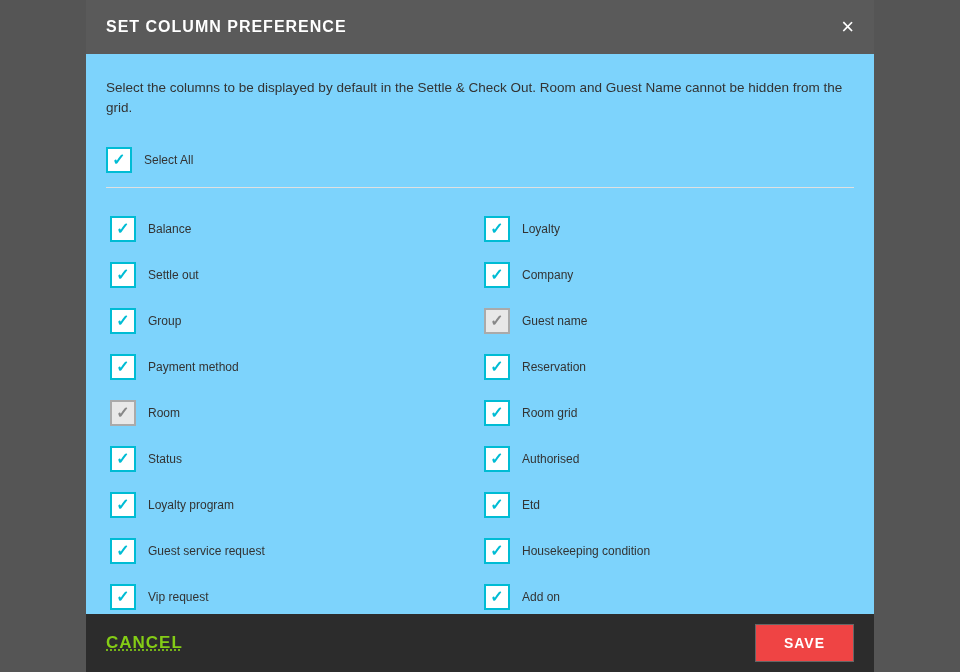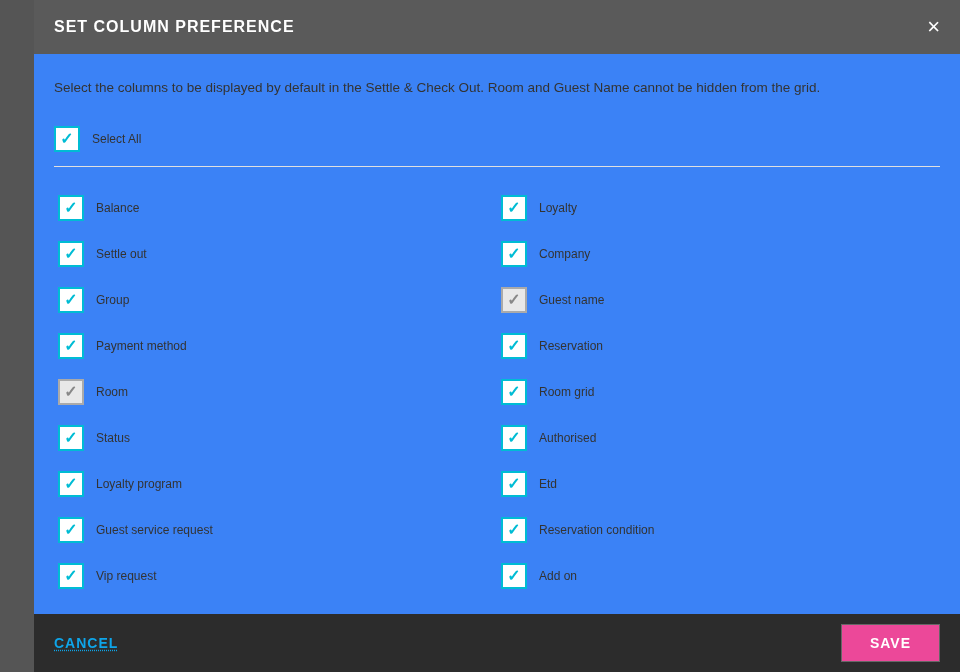--- a/index.html
+++ b/index.html
@@ -7,26 +7,25 @@
       font-family: Arial, sans-serif;
       background: #555;
       display: flex;
       align-items: center;
       justify-content: center;
       width: 960px;
       height: 672px;
       overflow: hidden;
     }
     .modal {
-      width: 960px;
+      width: 788px;
       height: 672px;
       display: flex;
       flex-direction: column;
       background: #fff;
-      margin-left: 34px;
     }
     .modal-header {
       background: #5a5a5a;
       color: #fff;
       padding: 0 20px;
       height: 54px;
       display: flex;
       align-items: center;
       justify-content: space-between;
       flex-shrink: 0;
@@ -42,21 +41,21 @@
       font-size: 22px;
       cursor: pointer;
       background: none;
       border: none;
       line-height: 1;
     }
     .modal-body {
       flex: 1;
       overflow-y: auto;
       padding: 24px 20px 10px 20px;
-      background: #3b82f6;
+      background: #7dd3fc;
     }
     .modal-body::-webkit-scrollbar {
       width: 14px;
     }
     .modal-body::-webkit-scrollbar-track {
       background: #f0f0f0;
     }
     .modal-body::-webkit-scrollbar-thumb {
       background: #bbb;
     }
@@ -122,32 +121,32 @@
       height: 58px;
       display: flex;
       align-items: center;
       justify-content: space-between;
       padding: 0 20px;
       flex-shrink: 0;
     }
     .cancel-btn {
       background: none;
       border: none;
-      color: #0ea5e9;
-      font-size: 14px;
+      color: #84cc16;
+      font-size: 17px;
       font-weight: bold;
       letter-spacing: 1px;
       cursor: pointer;
       text-decoration: underline;
       text-underline-offset: 2px;
       text-decoration-style: dotted;
       padding: 0;
     }
     .save-btn {
-      background: #ec4899;
+      background: #ef4444;
       border: 1px solid #666;
       color: #fff;
       font-size: 14px;
       font-weight: bold;
       letter-spacing: 1px;
       padding: 10px 28px;
       cursor: pointer;
     }
     .col-label {
       font-size: 12px;
@@ -261,21 +260,21 @@
         <div class="col-item">
       <div class="checkbox-wrap checked">
         <span class="checkmark">✓</span>
       </div>
       <span class="col-label">Guest service request</span>
     </div>
         <div class="col-item">
       <div class="checkbox-wrap checked">
         <span class="checkmark">✓</span>
       </div>
-      <span class="col-label">Reservation condition</span>
+      <span class="col-label">Housekeeping condition</span>
     </div>
         <div class="col-item">
       <div class="checkbox-wrap checked">
         <span class="checkmark">✓</span>
       </div>
       <span class="col-label">Vip request</span>
     </div>
         <div class="col-item">
       <div class="checkbox-wrap checked">
         <span class="checkmark">✓</span>

